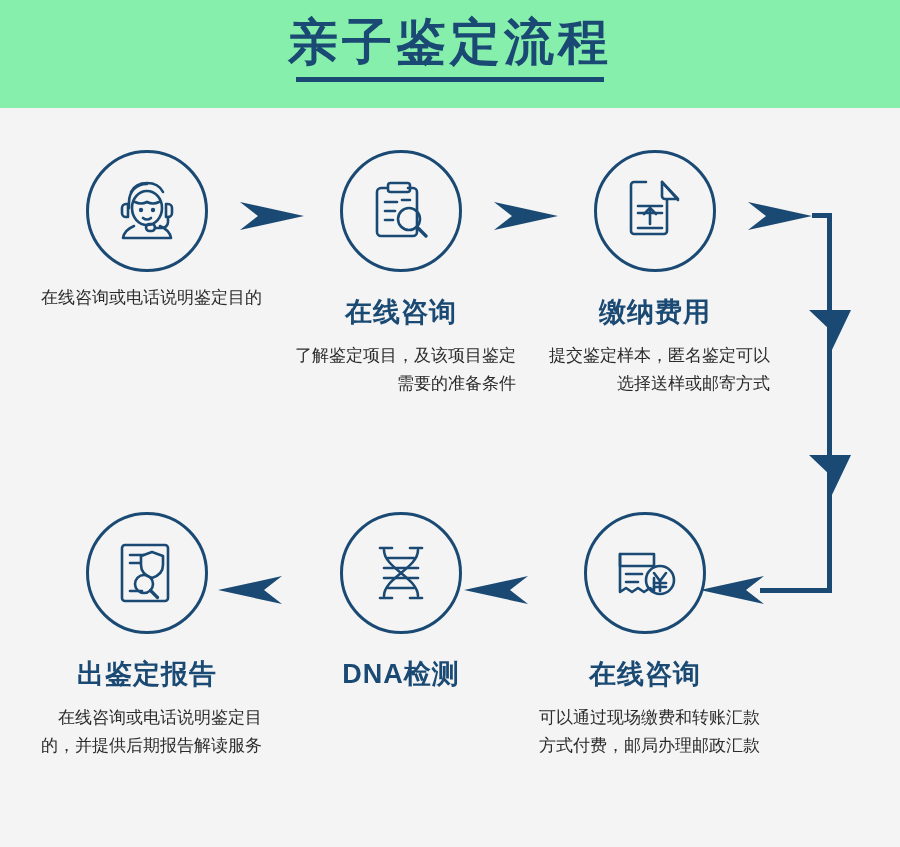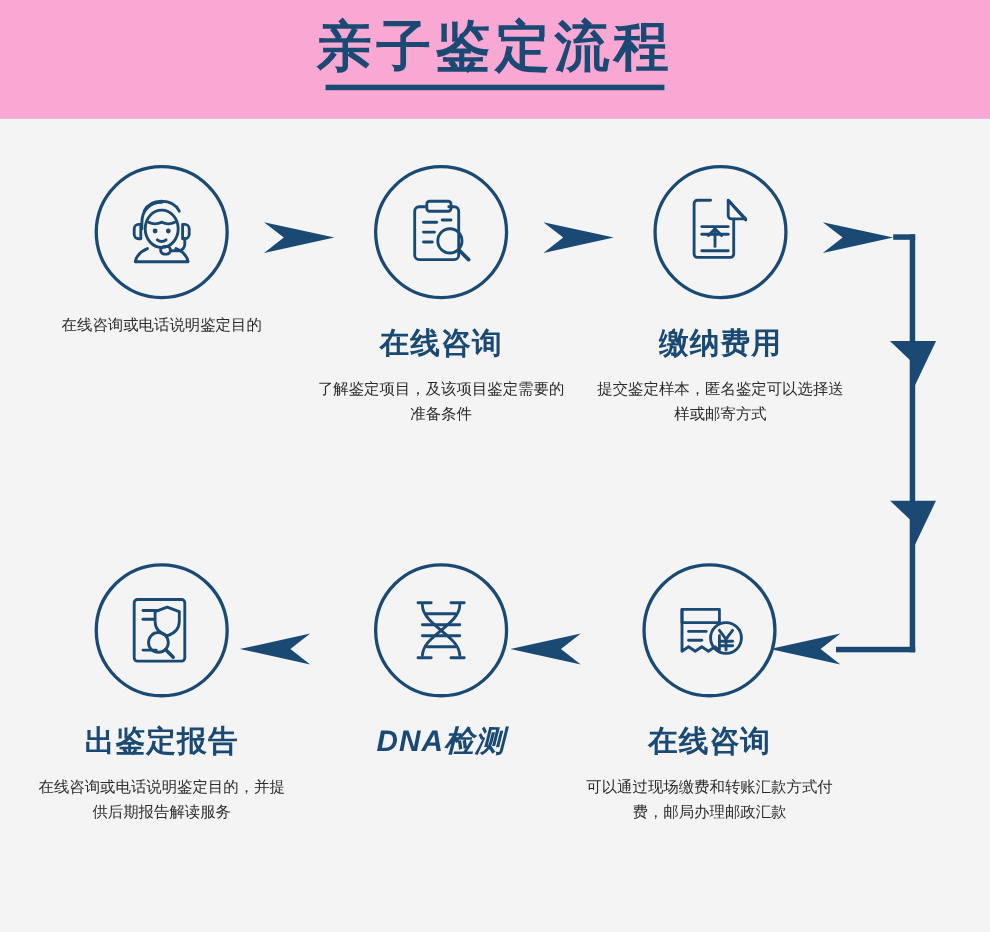--- a/index.html
+++ b/index.html
@@ -21,21 +21,21 @@
     background: #f4f4f4;
   }
 
   
   .header {
     position: absolute;
     left: 0;
     top: 0;
     width: 900px;
     height: 108px;
-    background: #f9a8d4;
+    background: #86efac;
     display: flex;
     align-items: flex-start;
     justify-content: center;
   }
   .title-wrap {
     position: relative;
     margin-top: 14px;
     text-align: center;
   }
   .title {
@@ -76,24 +76,25 @@
   }
   .node-title {
     margin-top: 22px;
     font-size: 27px;
     font-weight: bold;
     color: #1a4a73;
     letter-spacing: 1px;
   }
   .node-desc {
     margin-top: 12px;
-    font-size: 14px;
+    font-size: 17px;
     color: #2b2b2b;
     line-height: 1.62;
     padding: 0 10px;
+    text-align: right;
   }
 
   
   .arrow {
     position: absolute;
   }
   .conn-line {
     position: absolute;
     background: #1a4a73;
   }
@@ -229,21 +230,21 @@
     <div class="node-title">在线咨询</div>
     <div class="node-desc">可以通过现场缴费和转账汇款方式付费，邮局办理邮政汇款</div>
   </div>
 
   <div class="arrow" style="left: 464px; top: 570px;">
     <svg width="64" height="40" viewBox="0 0 64 40">
       <polygon points="64,6 0,20 64,34 46,20" fill="#1a4a73"></polygon>
     </svg>
   </div>
 
-  <div class="node" style="left: 276px; top: 512px; font-style: italic;">
+  <div class="node" style="left: 276px; top: 512px;">
     <div class="circle">
       <svg width="78" height="78" viewBox="0 0 78 78">
         <g fill="none" stroke="#1a4a73" stroke-width="2.6" stroke-linecap="round" stroke-linejoin="round">
           <path d="M22 16c0 18 34 28 34 46"></path>
           <path d="M56 16c0 18-34 28-34 46"></path>
           <path d="M26 24h26"></path>
           <path d="M22 34h34"></path>
           <path d="M22 44h34"></path>
           <path d="M26 54h26"></path>
           <path d="M18 14h12"></path>

